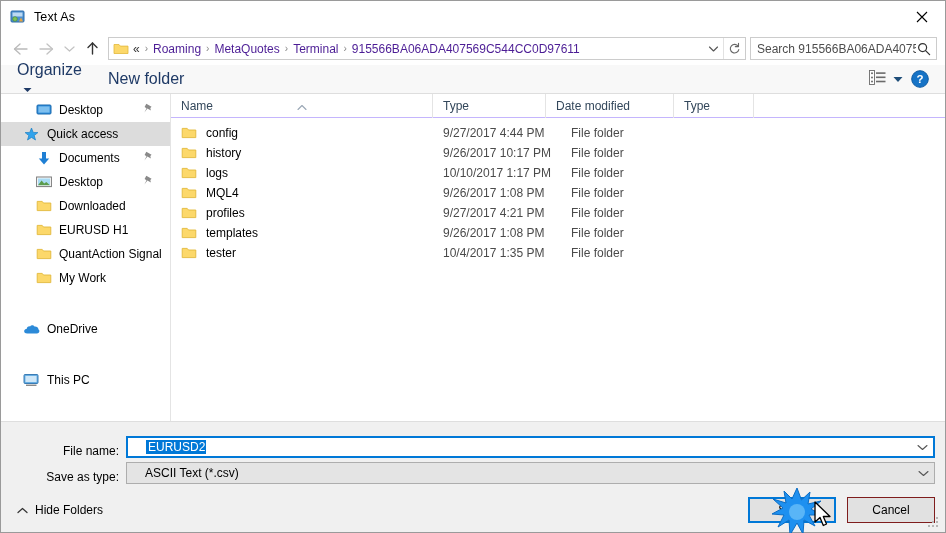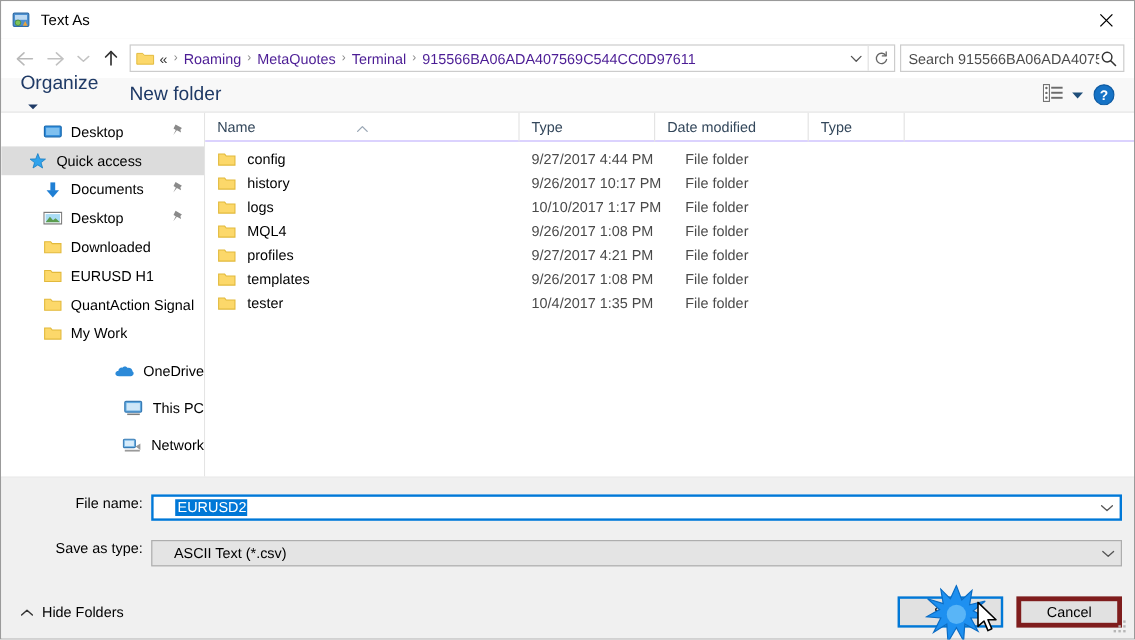--- a/index.html
+++ b/index.html
@@ -144,21 +144,21 @@
     overflow: hidden;
   }
   .side-item {
     height: 24px;
     display: flex; align-items: center;
     padding-left: 22px;
     font-size: 12px; color: #000;
     position: relative;
   }
   .side-item.indent { padding-left: 34px; }
-  .side-item.group { padding-left: 22px; margin-top: 7px; justify-content: flex-end; }
+  .side-item.group { padding-left: 22px; margin-top: 27px; }
   .side-item.selected { background: #dcdcdc; }
   .side-icon {
     width: 17px; height: 16px; margin-right: 7px; flex: 0 0 17px;
     display: flex; align-items: center; justify-content: center;
     position: relative;
   }
   .side-label { white-space: nowrap; overflow: hidden; }
   .pin {
     position: absolute; right: 16px; top: 50%;
     transform: translateY(-50%);
@@ -208,22 +208,22 @@
   .cell.c-size { width: 80px;  flex: 0 0 80px;  padding-left: 10px; color: #4a4a4a; }
   .folder-ico { width:17px; height:14px; margin-right:8px; flex:0 0 17px; position:relative; }
 
   
   .footer {
     flex: 0 0 auto;
     background: #f0f0f0;
     padding: 14px 0 0 0;
   }
   .formrow {
-    display: flex; align-items: flex-start;
-    height: 22px; margin-bottom: 16px;
+    display: flex; align-items: flex-end;
+    height: 22px; margin-bottom: 4px;
   }
   .formlabel {
     width: 125px; flex: 0 0 125px;
     text-align: right; padding-right: 7px;
     font-size: 12px; color: #000;
   }
   .combo {
     flex: 1 1 auto; margin-right: 10px;
     height: 22px;
     display: flex; align-items: center;
@@ -255,21 +255,21 @@
     font-size: 12px; color: #000;
     margin-left: 6px;
   }
   .hf-caret { margin-right: 7px; display:flex; align-items:center; }
   .btn-spacer { flex: 1 1 auto; }
   .btn {
     width: 88px; height: 26px;
     display: flex; align-items: center; justify-content: center;
     font-size: 12px;
     background: #e1e1e1;
-    border: 4px solid #7f1d1d;
+    border: 1px solid #7f1d1d;
     margin-left: 11px;
     position: relative;
   }
   .btn.primary {
     border: 2px solid #0078d7;
     background: #e1e1e1;
   }
   .resize-grip {
     position: absolute; right: 5px; bottom: 4px;
     width: 13px; height: 13px;

